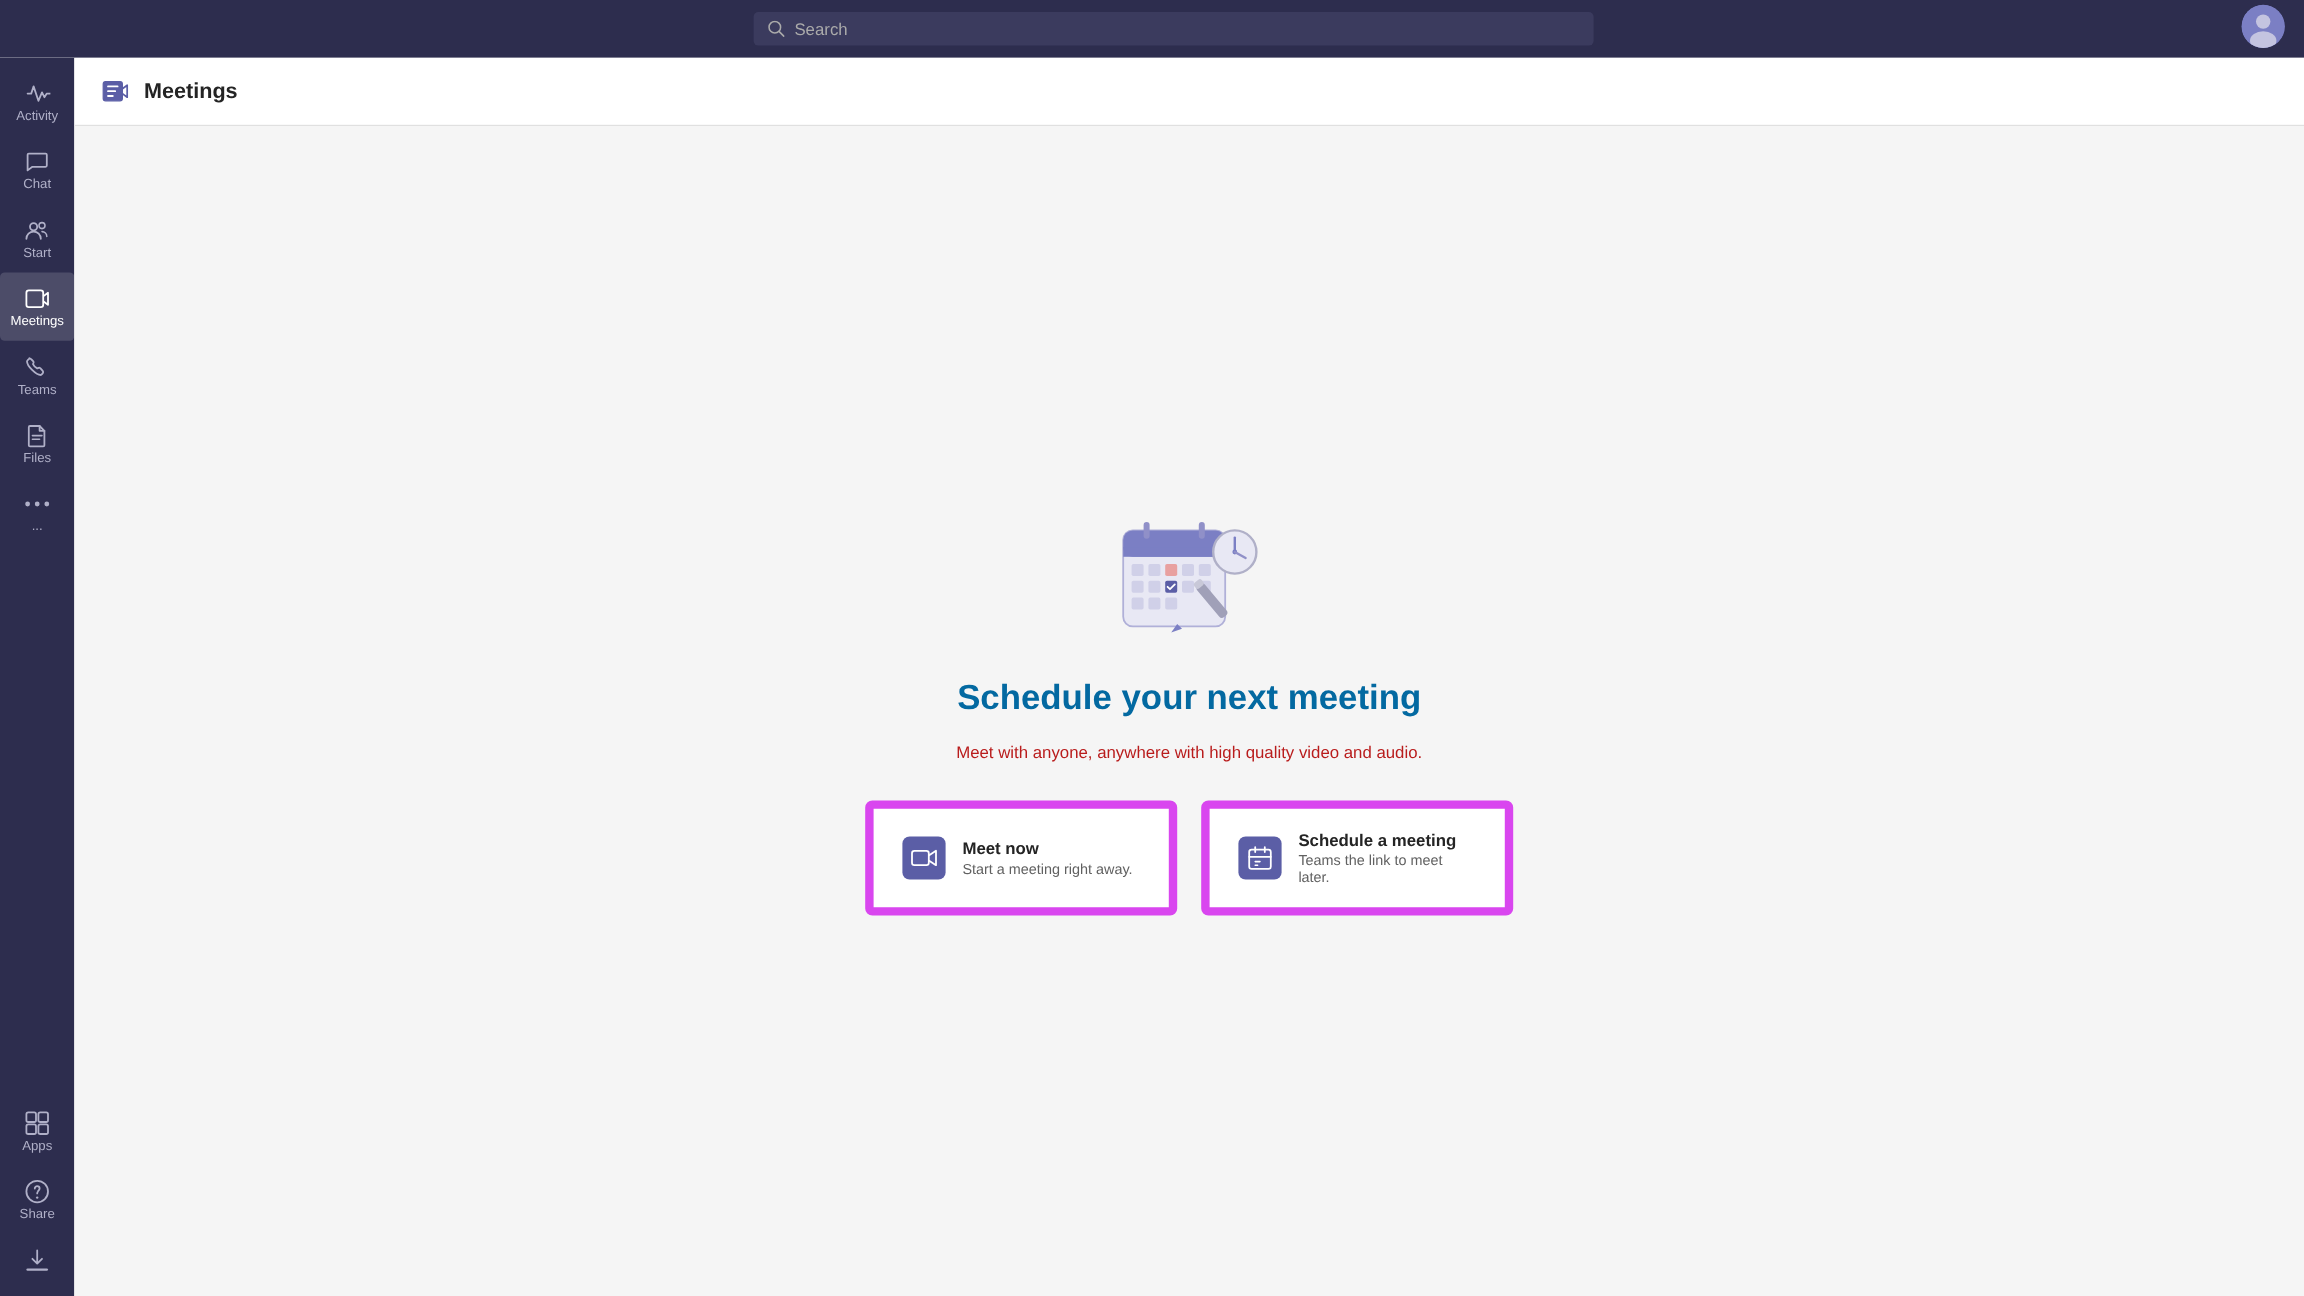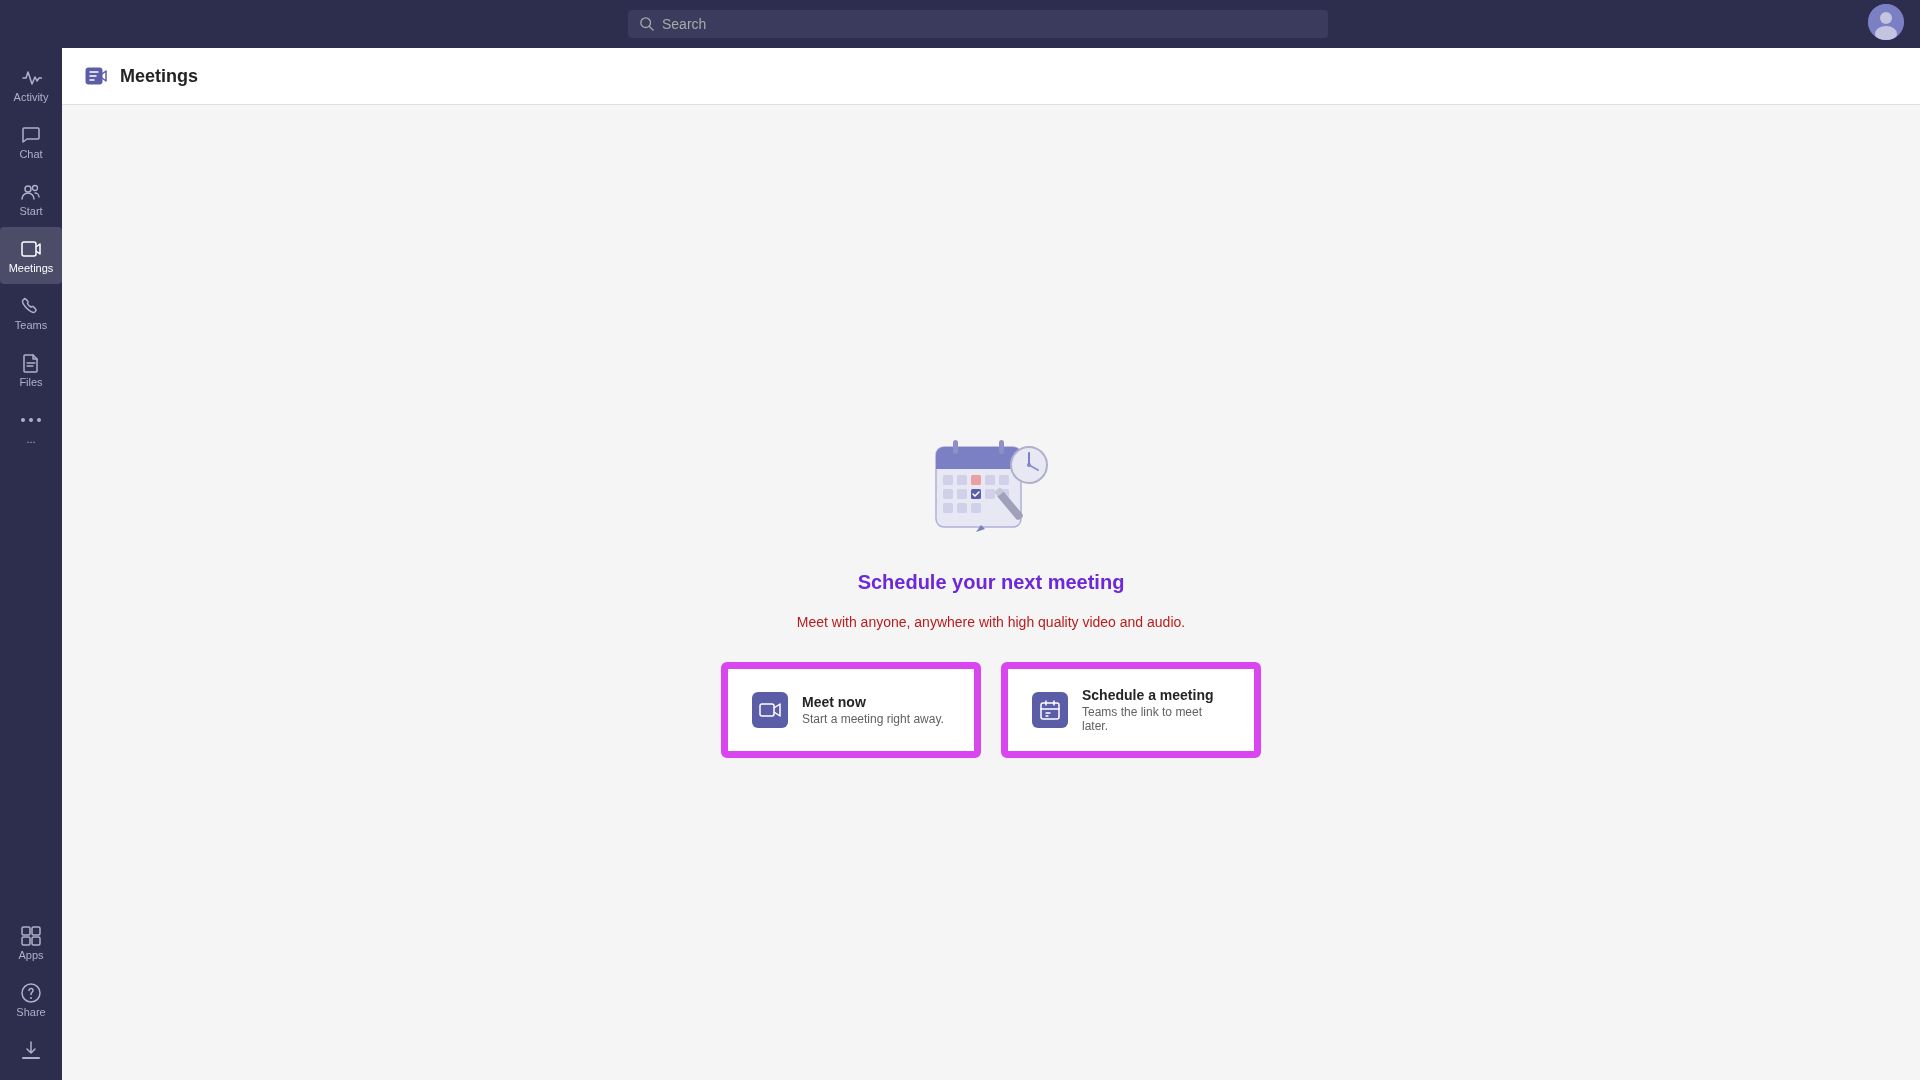--- a/index.html
+++ b/index.html
@@ -142,23 +142,23 @@
 
     
     .illustration {
       width: 140px;
       height: 120px;
       margin-bottom: 24px;
       position: relative;
     }
 
     .heading-text {
-      font-size: 20px;
+      font-size: 29px;
       font-weight: 700;
-      color: #6d28d9;
+      color: #0369a1;
       margin-bottom: 20px;
     }
     .subtext {
       font-size: 14px;
       color: #b91c1c;
       margin-bottom: 32px;
     }
 
     .action-cards {
       display: flex;

